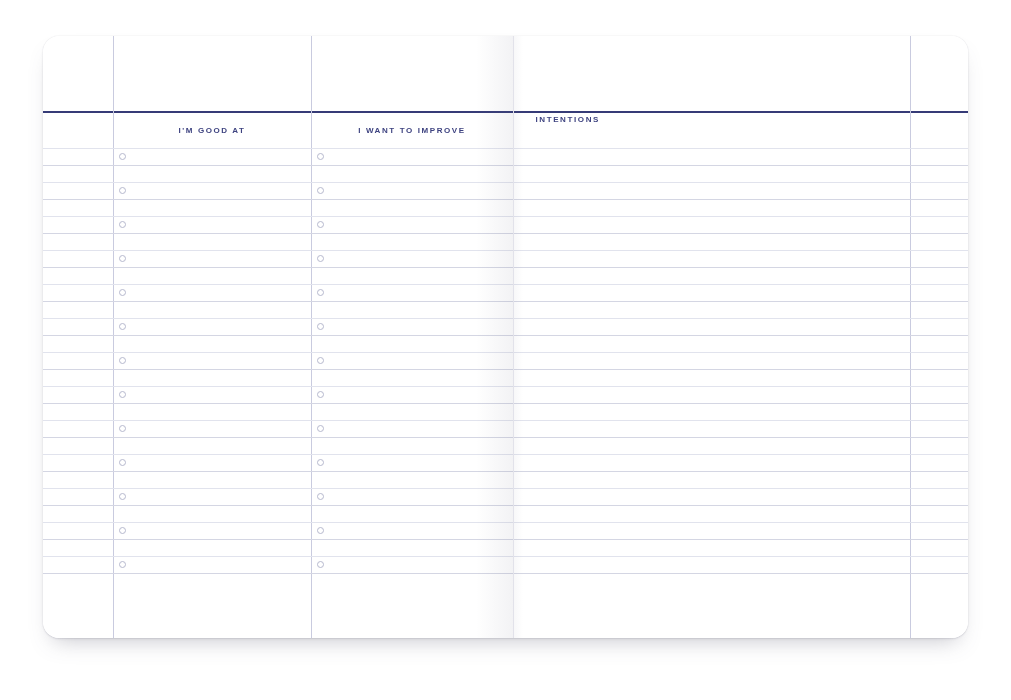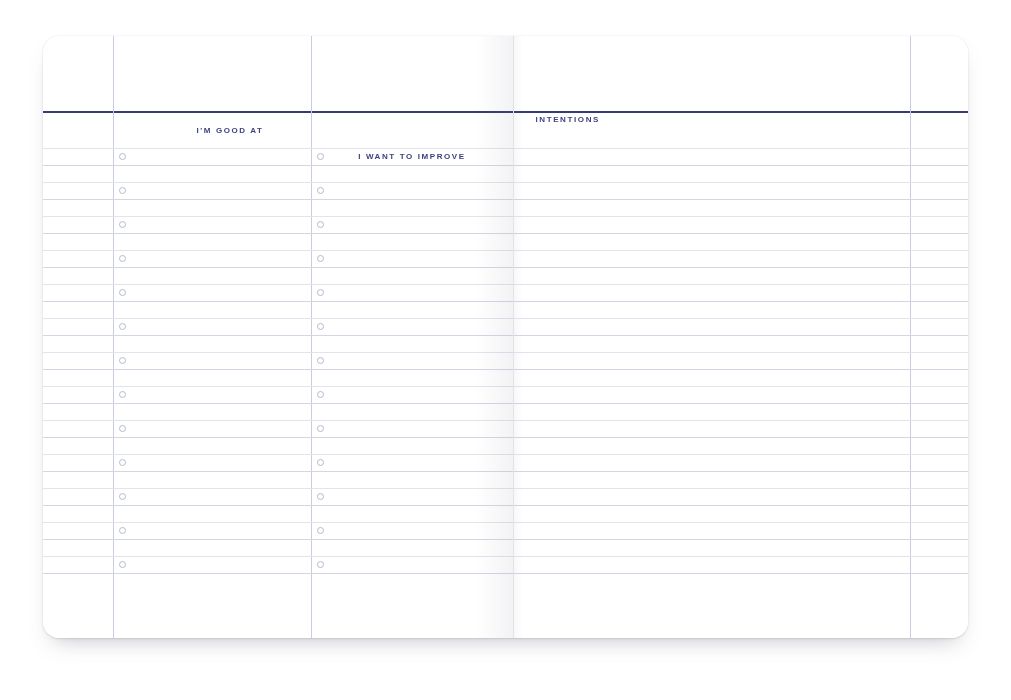--- a/index.html
+++ b/index.html
@@ -58,22 +58,22 @@
   
   .caps-label {
     position: absolute;
     font-size: 8px;
     font-weight: bold;
     letter-spacing: 1.6px;
     color: #3e4380;
     white-space: nowrap;
   }
   .col-label { top: 90px; text-align: center; }
-  .col-label-1 { left: 88px;  width: 198px; }
-  .col-label-2 { left: 268px; width: 202px; margin-top: 26px; }
+  .col-label-1 { left: 70px;  width: 198px; }
+  .col-label-2 { left: 268px; width: 202px; }
   .intentions-label { left: 22px; top: 79px; }
 
   
   .spine-shadow-left {
     position: absolute; right: 0; top: 0; bottom: 0;
     width: 38px;
     background: linear-gradient(to right, rgba(110,110,135,0), rgba(110,110,135,0.085));
     border-right: 1px solid #e2e2ea;
     pointer-events: none;
   }

